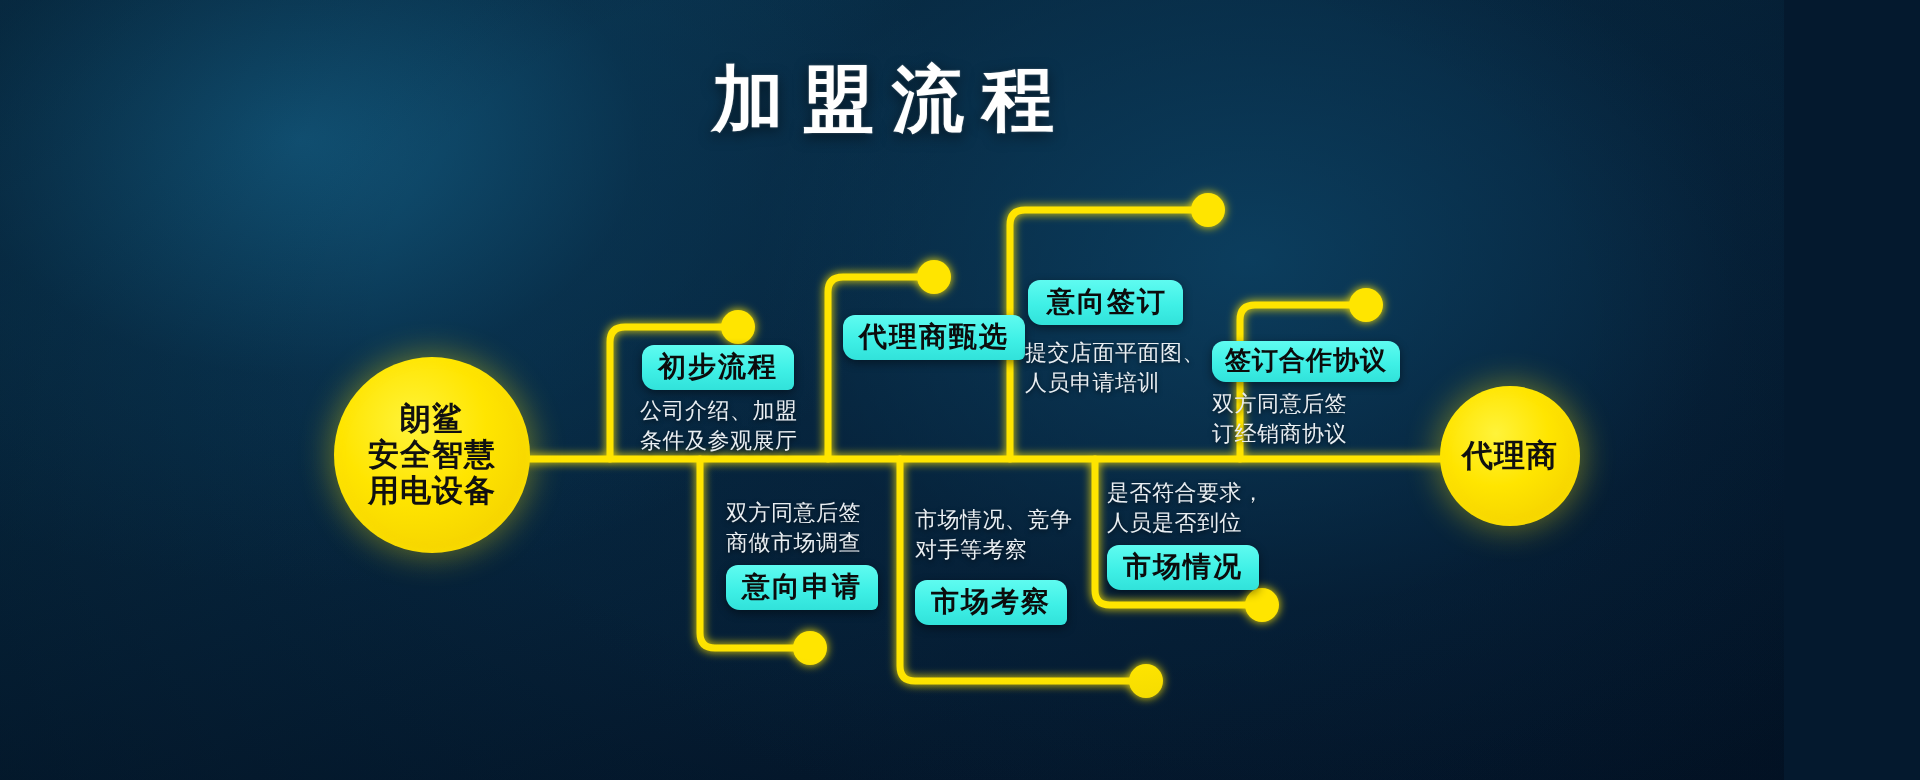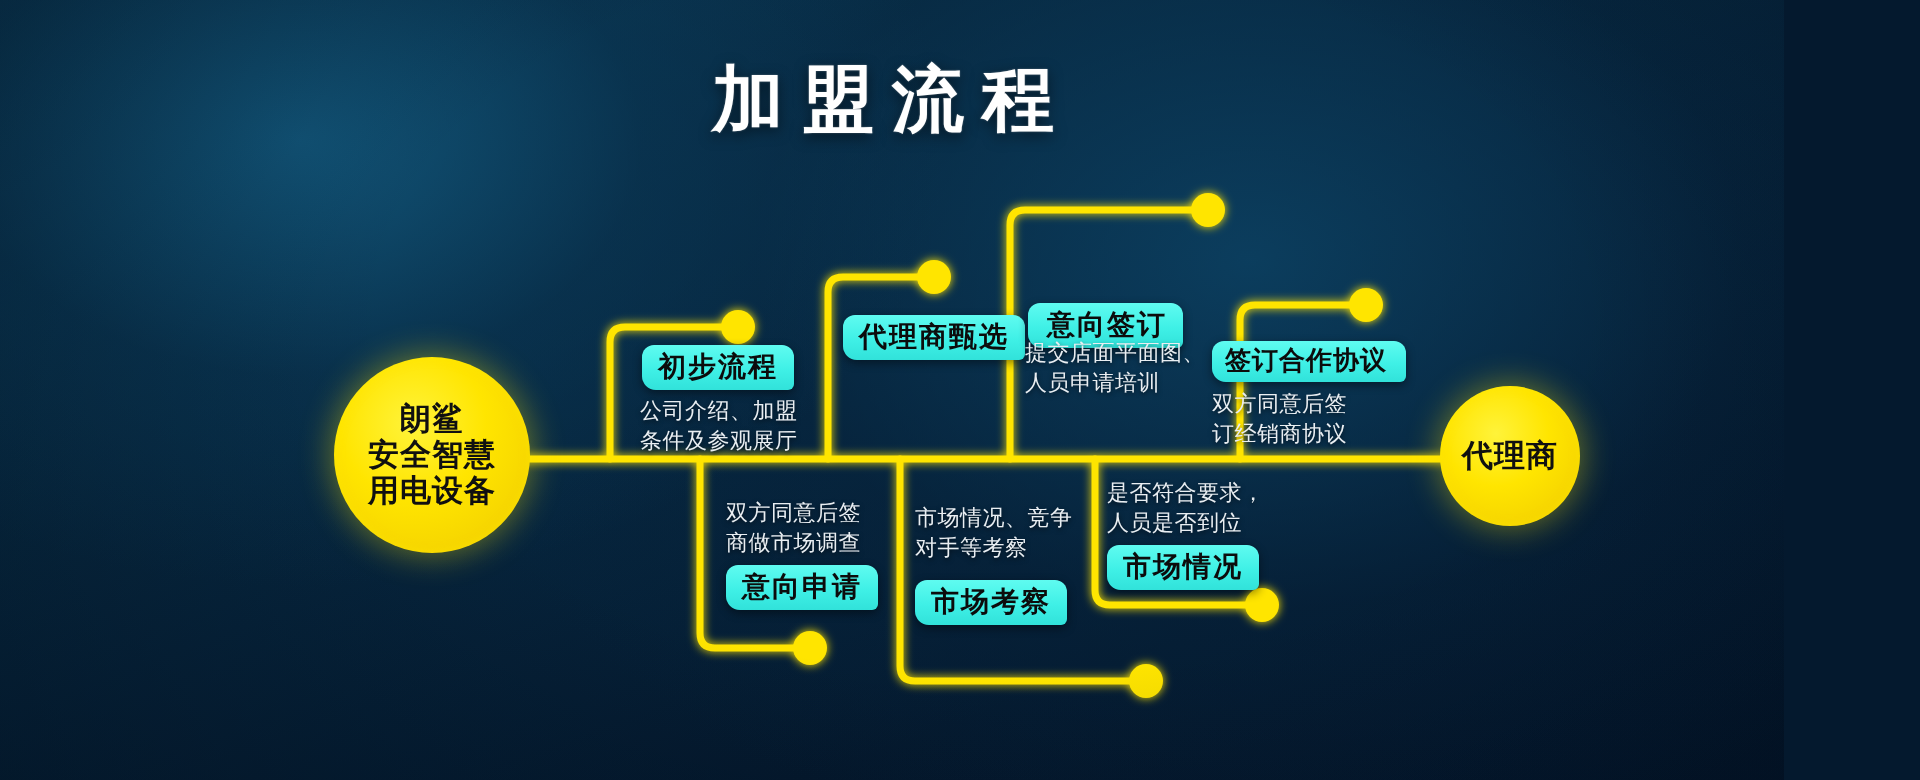--- a/index.html
+++ b/index.html
@@ -41,21 +41,21 @@
   .chip{
     position:absolute;z-index:5;
     background:linear-gradient(180deg,#5ffbf0 0%,#3ff0e6 55%,#31e2da 100%);
     color:#0c0c0c;font-weight:bold;
     padding:7px 16px 9px 16px;
     border-radius:12px 12px 6px 14px;
     box-shadow:0 3px 10px rgba(0,0,0,.45);
     white-space:nowrap;letter-spacing:2px;
     font-size:28px;line-height:1.05;
   }
-  .chip.sm{font-size:26px;letter-spacing:1px;padding:6px 19px 8px 13px;}
+  .chip.sm{font-size:26px;letter-spacing:1px;padding:6px 13px 8px 13px;}
 
   .desc{
     position:absolute;z-index:5;color:#e9eef2;font-size:22px;line-height:1.36;
     white-space:pre-line;text-shadow:0 2px 5px rgba(0,0,0,.6);letter-spacing:.5px;
   }
 </style>
 </head>
 <body>
 
 <div id="stage">
@@ -111,33 +111,33 @@
 安全智慧
 用电设备</span>
   </div>
 
   <div class="chip" style="left:642px;top:345px;">初步流程</div>
   <div class="desc" style="left:640px;top:396px;">公司介绍、加盟
 条件及参观展厅</div>
 
   <div class="chip" style="left:843px;top:315px;">代理商甄选</div>
 
-  <div class="chip" style="left:1028px;top:303px;padding-left:19px;">意向签订</div>
+  <div class="chip" style="left:1028px;top:280px;padding-left:19px;">意向签订</div>
   <div class="desc" style="left:1025px;top:338px;">提交店面平面图、
 人员申请培训</div>
 
   <div class="chip sm" style="left:1212px;top:341px;">签订合作协议</div>
   <div class="desc" style="left:1212px;top:389px;text-align:center;">双方同意后签
 订经销商协议</div>
 
   <div class="desc" style="left:726px;top:498px;">双方同意后签
 商做市场调查</div>
   <div class="chip" style="left:726px;top:565px;">意向申请</div>
 
-  <div class="desc" style="left:915px;top:505px;font-family:Liberation Mono, monospace;">市场情况、竞争
+  <div class="desc" style="left:915px;top:505px;">市场情况、竞争
 对手等考察</div>
   <div class="chip" style="left:915px;top:580px;">市场考察</div>
 
   <div class="desc" style="left:1107px;top:478px;">是否符合要求，
 人员是否到位</div>
   <div class="chip" style="left:1107px;top:545px;">市场情况</div>
 
 </div>
 
 </body></html>

